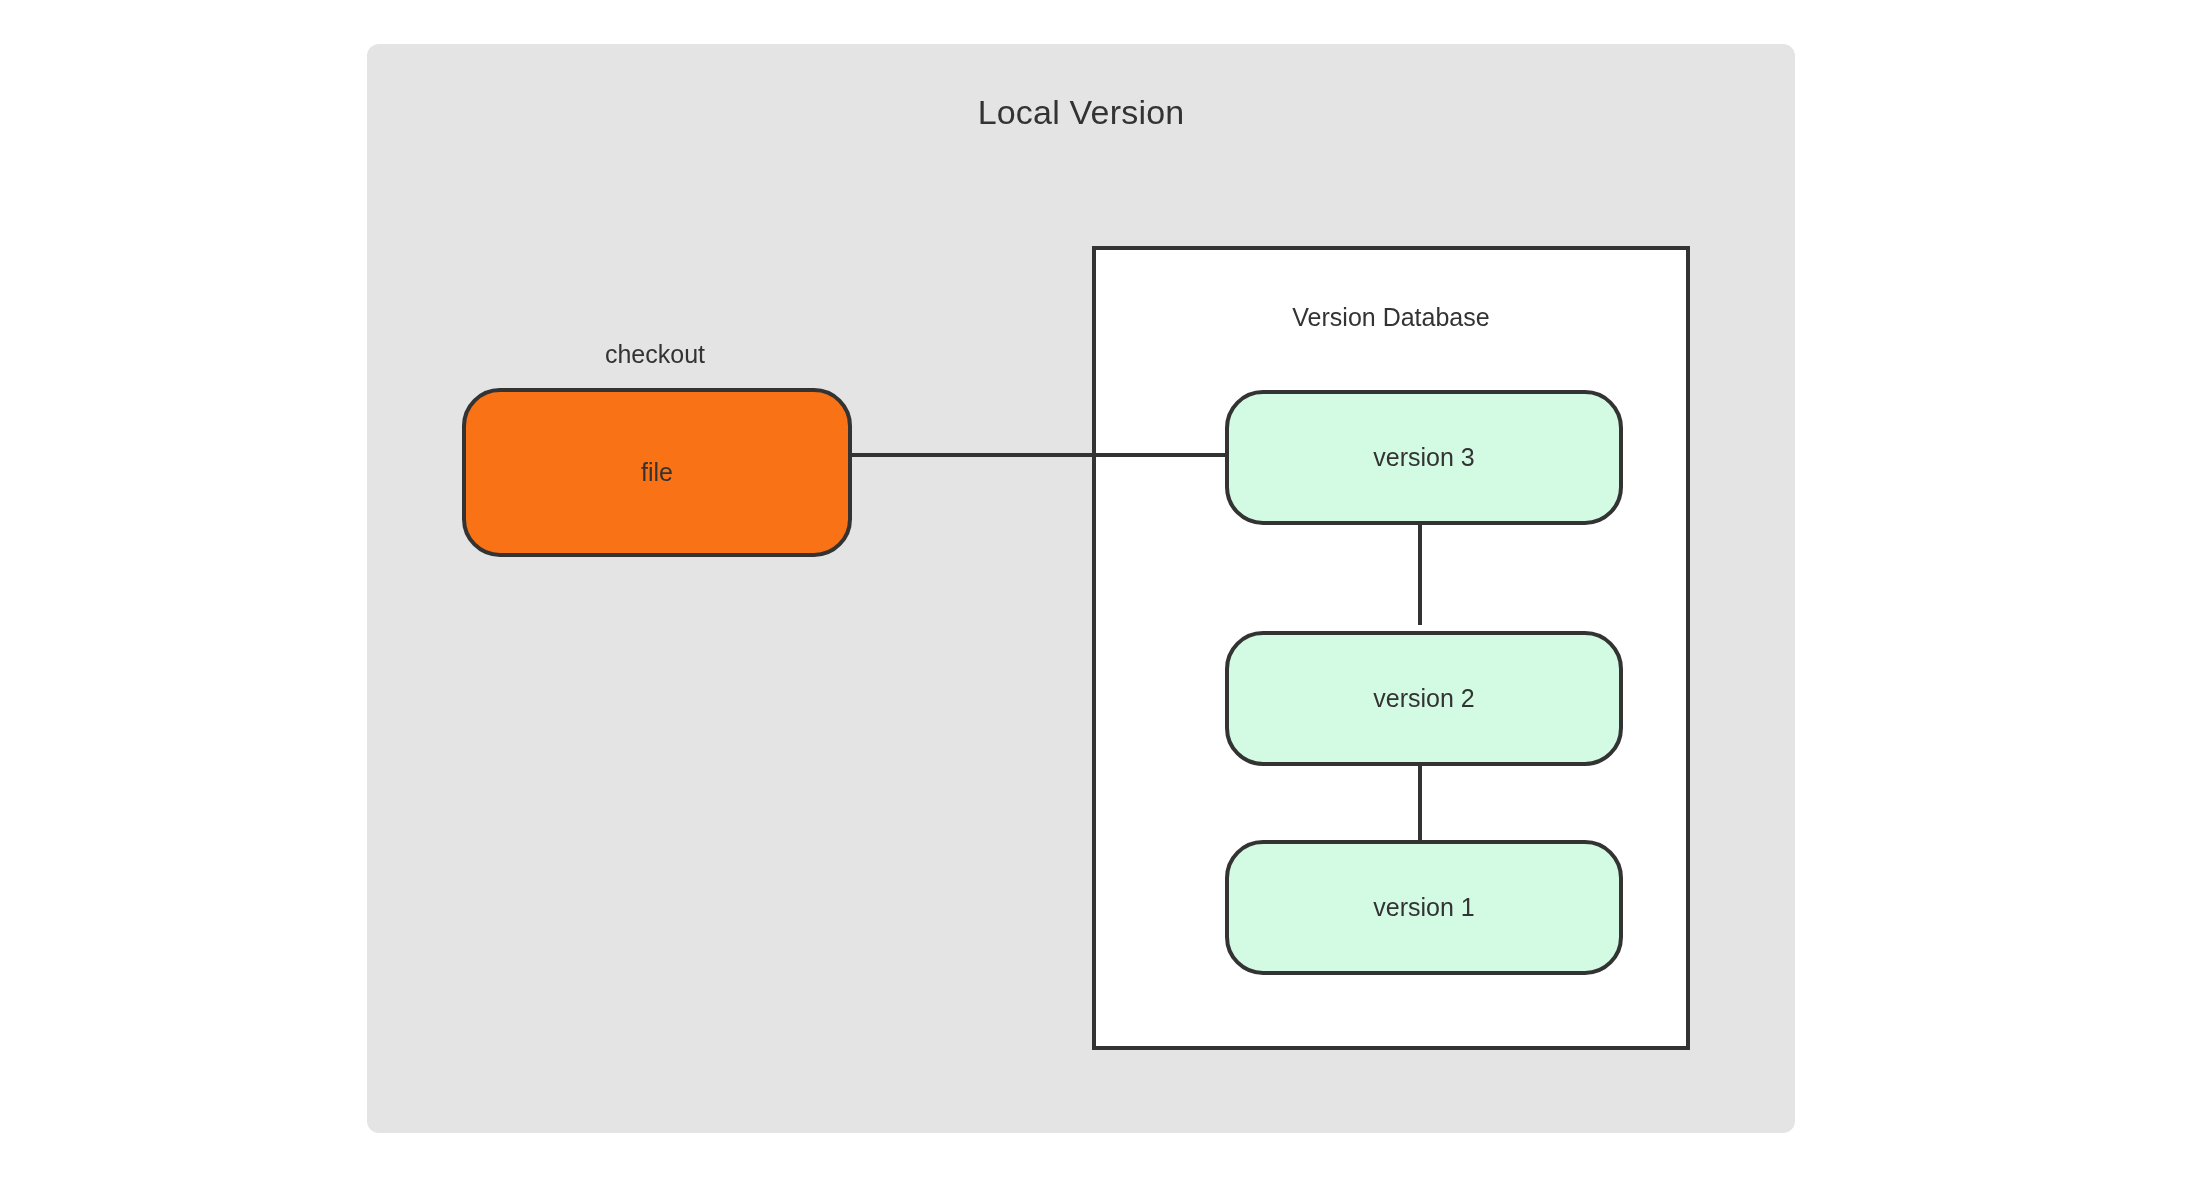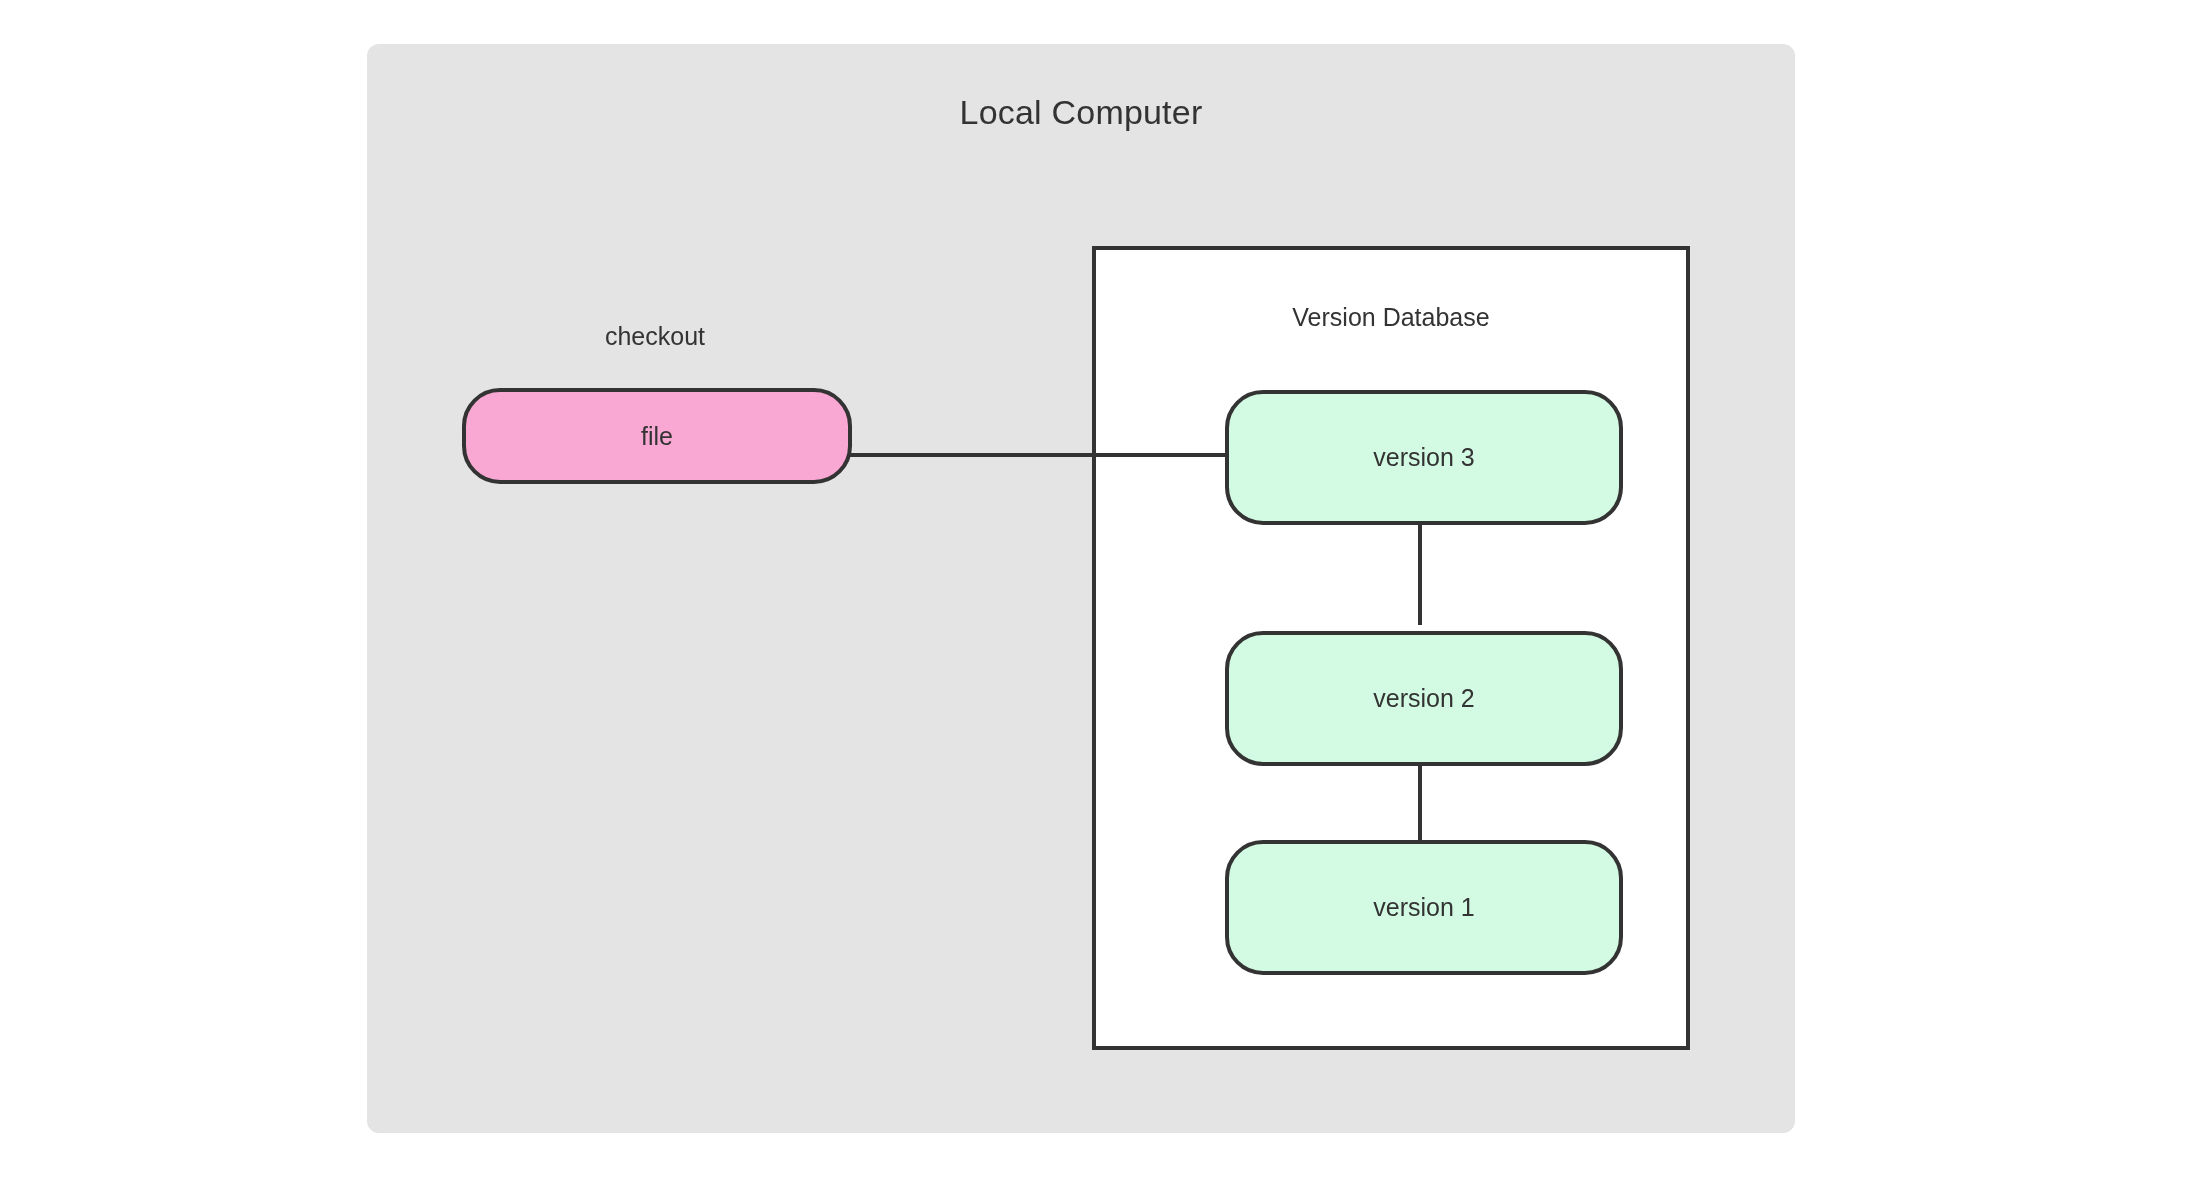--- a/index.html
+++ b/index.html
@@ -64,21 +64,21 @@
     text-align: center;
     font-size: 25px;
     color: #333333;
     white-space: nowrap;
     margin-top: 8px;
   }
 
   .checkout-label {
     position: absolute;
     left: 480px;
-    top: 322px;
+    top: 340px;
     width: 350px;
     text-align: center;
     font-size: 25px;
     color: #333333;
     white-space: nowrap;
   }
 
   .node {
     position: absolute;
     box-sizing: border-box;
@@ -89,22 +89,22 @@
     justify-content: center;
     font-size: 25px;
     color: #333333;
     white-space: nowrap;
   }
 
   .node-file {
     left: 462px;
     top: 388px;
     width: 390px;
-    height: 96px;
-    background: #f9a8d4;
+    height: 169px;
+    background: #f97316;
   }
 
   .node-version {
     width: 398px;
     height: 135px;
     background: #d3fbe3;
     left: 1225px;
     text-align: right;
   }
 
@@ -138,21 +138,21 @@
     height: 86px;
   }
 </style>
 </head>
 <body>
 
 <div id="canvas">
 
   <div class="outer-container"></div>
 
-  <div class="diagram-title">Local Computer</div>
+  <div class="diagram-title">Local Version</div>
 
   <div class="vdb-box"></div>
 
   <div class="vdb-title">Version Database</div>
 
   <div class="checkout-label">checkout</div>
 
   <div class="edge edge-file-v3"></div>
   <div class="edge edge-v3-v2"></div>
   <div class="edge edge-v2-v1"></div>

